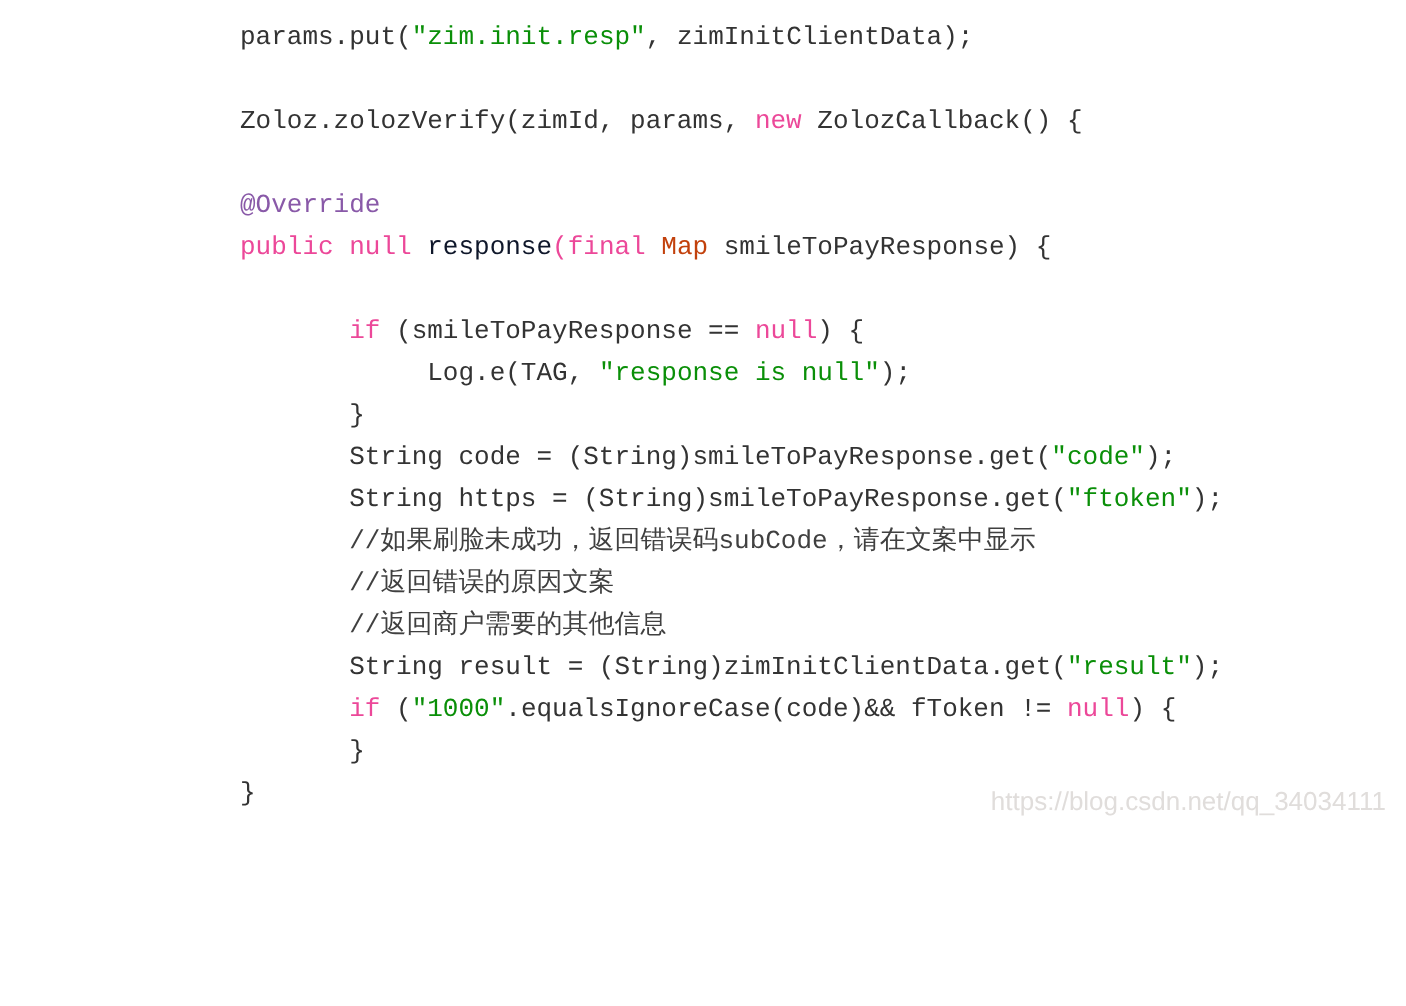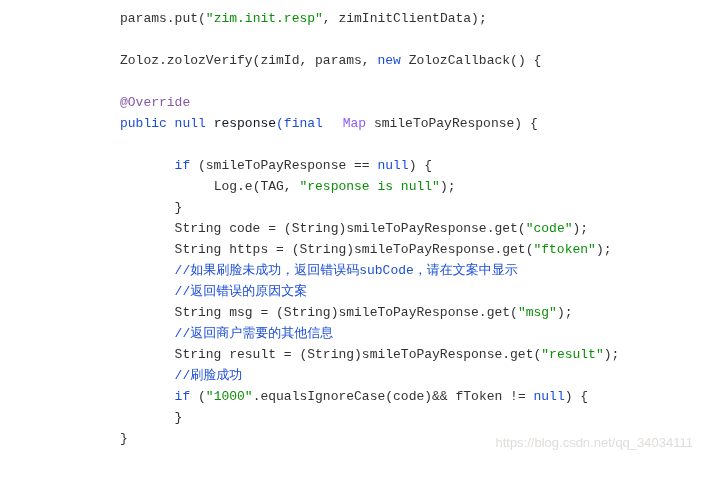--- a/index.html
+++ b/index.html
@@ -13,25 +13,25 @@
       font-size: 13px;
       line-height: 21px;
       padding: 8px 0 8px 120px;
       color: #333;
       position: relative;
     }
     .code-line {
       white-space: pre;
     }
     .c-str { color: #0a8f08; }
-    .c-kw { color: #1d4ed8; }
+    .c-kw { color: #ec4899; }
     .c-override { color: #8959a8; margin-top: 12px; }
     .c-method { color: #0f172a; }
-    .c-type { color: #8b5cf6; margin-left: 12px; }
-    .c-comment { color: #1d4ed8; }
+    .c-type { color: #c2410c; }
+    .c-comment { color: #404040; }
     .watermark {
       position: absolute;
       bottom: 4px;
       right: 10px;
       color: #e0dddb;
       font-size: 13px;
       font-family: Arial, sans-serif;
     }
   </style>
 </head>
@@ -45,22 +45,20 @@
 <div class="code-line"><span class="c-override">@Override</span></div>
 <div class="code-line"><span class="c-kw">public</span><span class="c-kw"> null</span><span class="c-method"> response</span><span class="c-kw">(final</span><span class="c-type"> Map</span><span> smileToPayResponse) {</span></div>
 <div class="code-line"> </div>
 <div class="code-line">       <span class="c-kw">if</span><span> (smileToPayResponse == </span><span class="c-kw">null</span><span>) {</span></div>
 <div class="code-line">            <span>Log.e(TAG, </span><span class="c-str">"response is null"</span><span>);</span></div>
 <div class="code-line">       <span>}</span></div>
 <div class="code-line">       <span>String code = (String)smileToPayResponse.get(</span><span class="c-str">"code"</span><span>);</span></div>
 <div class="code-line">       <span>String https = (String)smileToPayResponse.get(</span><span class="c-str">"ftoken"</span><span>);</span></div>
 <div class="code-line">       <span class="c-comment">//如果刷脸未成功，返回错误码subCode，请在文案中显示</span></div>
 <div class="code-line">       <span class="c-comment">//返回错误的原因文案</span></div>
-<div class="code-line">       <span>String msg = (String)smileToPayResponse.get(</span><span class="c-str">"msg"</span><span>);</span></div>
 <div class="code-line">       <span class="c-comment">//返回商户需要的其他信息</span></div>
-<div class="code-line">       <span>String result = (String)smileToPayResponse.get(</span><span class="c-str">"result"</span><span>);</span></div>
-<div class="code-line">       <span class="c-comment">//刷脸成功</span></div>
+<div class="code-line">       <span>String result = (String)zimInitClientData.get(</span><span class="c-str">"result"</span><span>);</span></div>
 <div class="code-line">       <span class="c-kw">if</span><span> (</span><span class="c-str">"1000"</span><span>.equalsIgnoreCase(code)&amp;&amp; fToken != </span><span class="c-kw">null</span><span>) {</span></div>
 <div class="code-line">       <span>}</span></div>
 <div class="code-line"><span>}</span></div>
 </div>
 
 <div class="watermark">https://blog.csdn.net/qq_34034111</div>
 
 </body></html>

